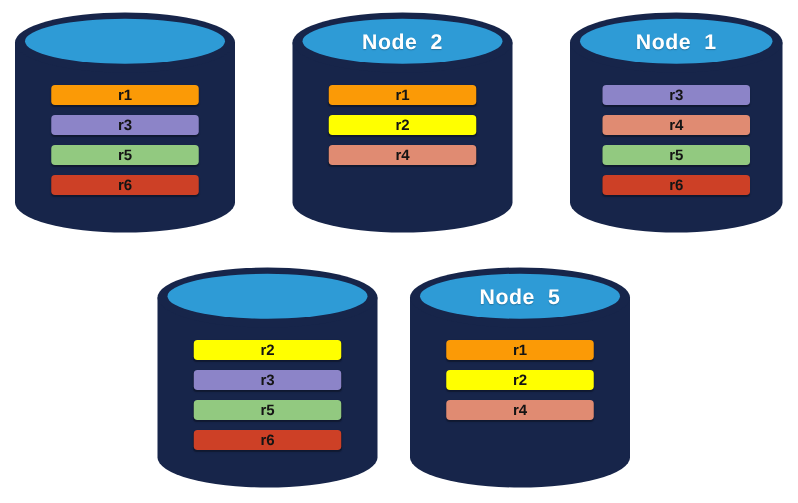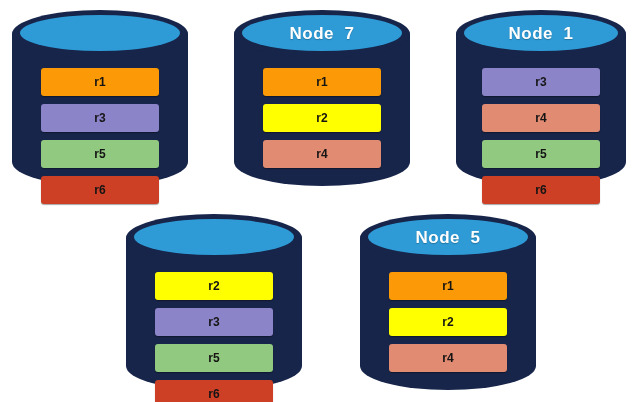--- a/index.html
+++ b/index.html
@@ -43,21 +43,21 @@
   .replica-stack {
     position: absolute;
     left: 0;
     width: 100%;
     display: flex;
     flex-direction: column;
     align-items: center;
   }
   .replica-bar {
     width: 118px;
-    height: 28px;
+    height: 16px;
     border-radius: 3px;
     margin-bottom: 8px;
     display: flex;
     align-items: center;
     justify-content: center;
     box-shadow: 0 1px 1px rgba(0,0,0,0.35);
   }
   .replica-bar:last-child {
     margin-bottom: 0;
   }
@@ -92,21 +92,21 @@
           <span class="replica-label">r6</span>
         </div>
       </div>
     </div>
     <div class="node" style="left: 230px; top: 6px; width: 184px; height: 186px;">
       <svg width="184" height="186" viewBox="0 0 184 186">
         <path d="M 4 28 L 4 156 A 88 24 0 0 0 180 156 L 180 28 Z" fill="#17254a"></path>
         <ellipse cx="92" cy="28" rx="88" ry="24" fill="#17254a"></ellipse>
         <ellipse cx="92" cy="27" rx="80" ry="18" fill="#2e9bd6"></ellipse>
       </svg>
-      <div class="node-title" style="top: 18px;">Node  7</div>
+      <div class="node-title" style="top: 18px;">Node  2</div>
       <div class="replica-stack" style="top: 62px;">
         <div class="replica-bar" style="background: rgb(251, 154, 6);">
           <span class="replica-label">r1</span>
         </div>
         <div class="replica-bar" style="background: rgb(255, 255, 0);">
           <span class="replica-label">r2</span>
         </div>
         <div class="replica-bar" style="background: rgb(224, 139, 114);">
           <span class="replica-label">r4</span>
         </div>
@@ -148,21 +148,21 @@
           <span class="replica-label">r3</span>
         </div>
         <div class="replica-bar" style="background: rgb(146, 201, 128);">
           <span class="replica-label">r5</span>
         </div>
         <div class="replica-bar" style="background: rgb(205, 64, 38);">
           <span class="replica-label">r6</span>
         </div>
       </div>
     </div>
-    <div class="node" style="left: 356px; top: 210px; width: 184px; height: 186px;">
+    <div class="node" style="left: 324px; top: 210px; width: 184px; height: 186px;">
       <svg width="184" height="186" viewBox="0 0 184 186">
         <path d="M 4 28 L 4 156 A 88 24 0 0 0 180 156 L 180 28 Z" fill="#17254a"></path>
         <ellipse cx="92" cy="28" rx="88" ry="24" fill="#17254a"></ellipse>
         <ellipse cx="92" cy="27" rx="80" ry="18" fill="#2e9bd6"></ellipse>
       </svg>
       <div class="node-title" style="top: 18px;">Node  5</div>
       <div class="replica-stack" style="top: 62px;">
         <div class="replica-bar" style="background: rgb(251, 154, 6);">
           <span class="replica-label">r1</span>
         </div>

